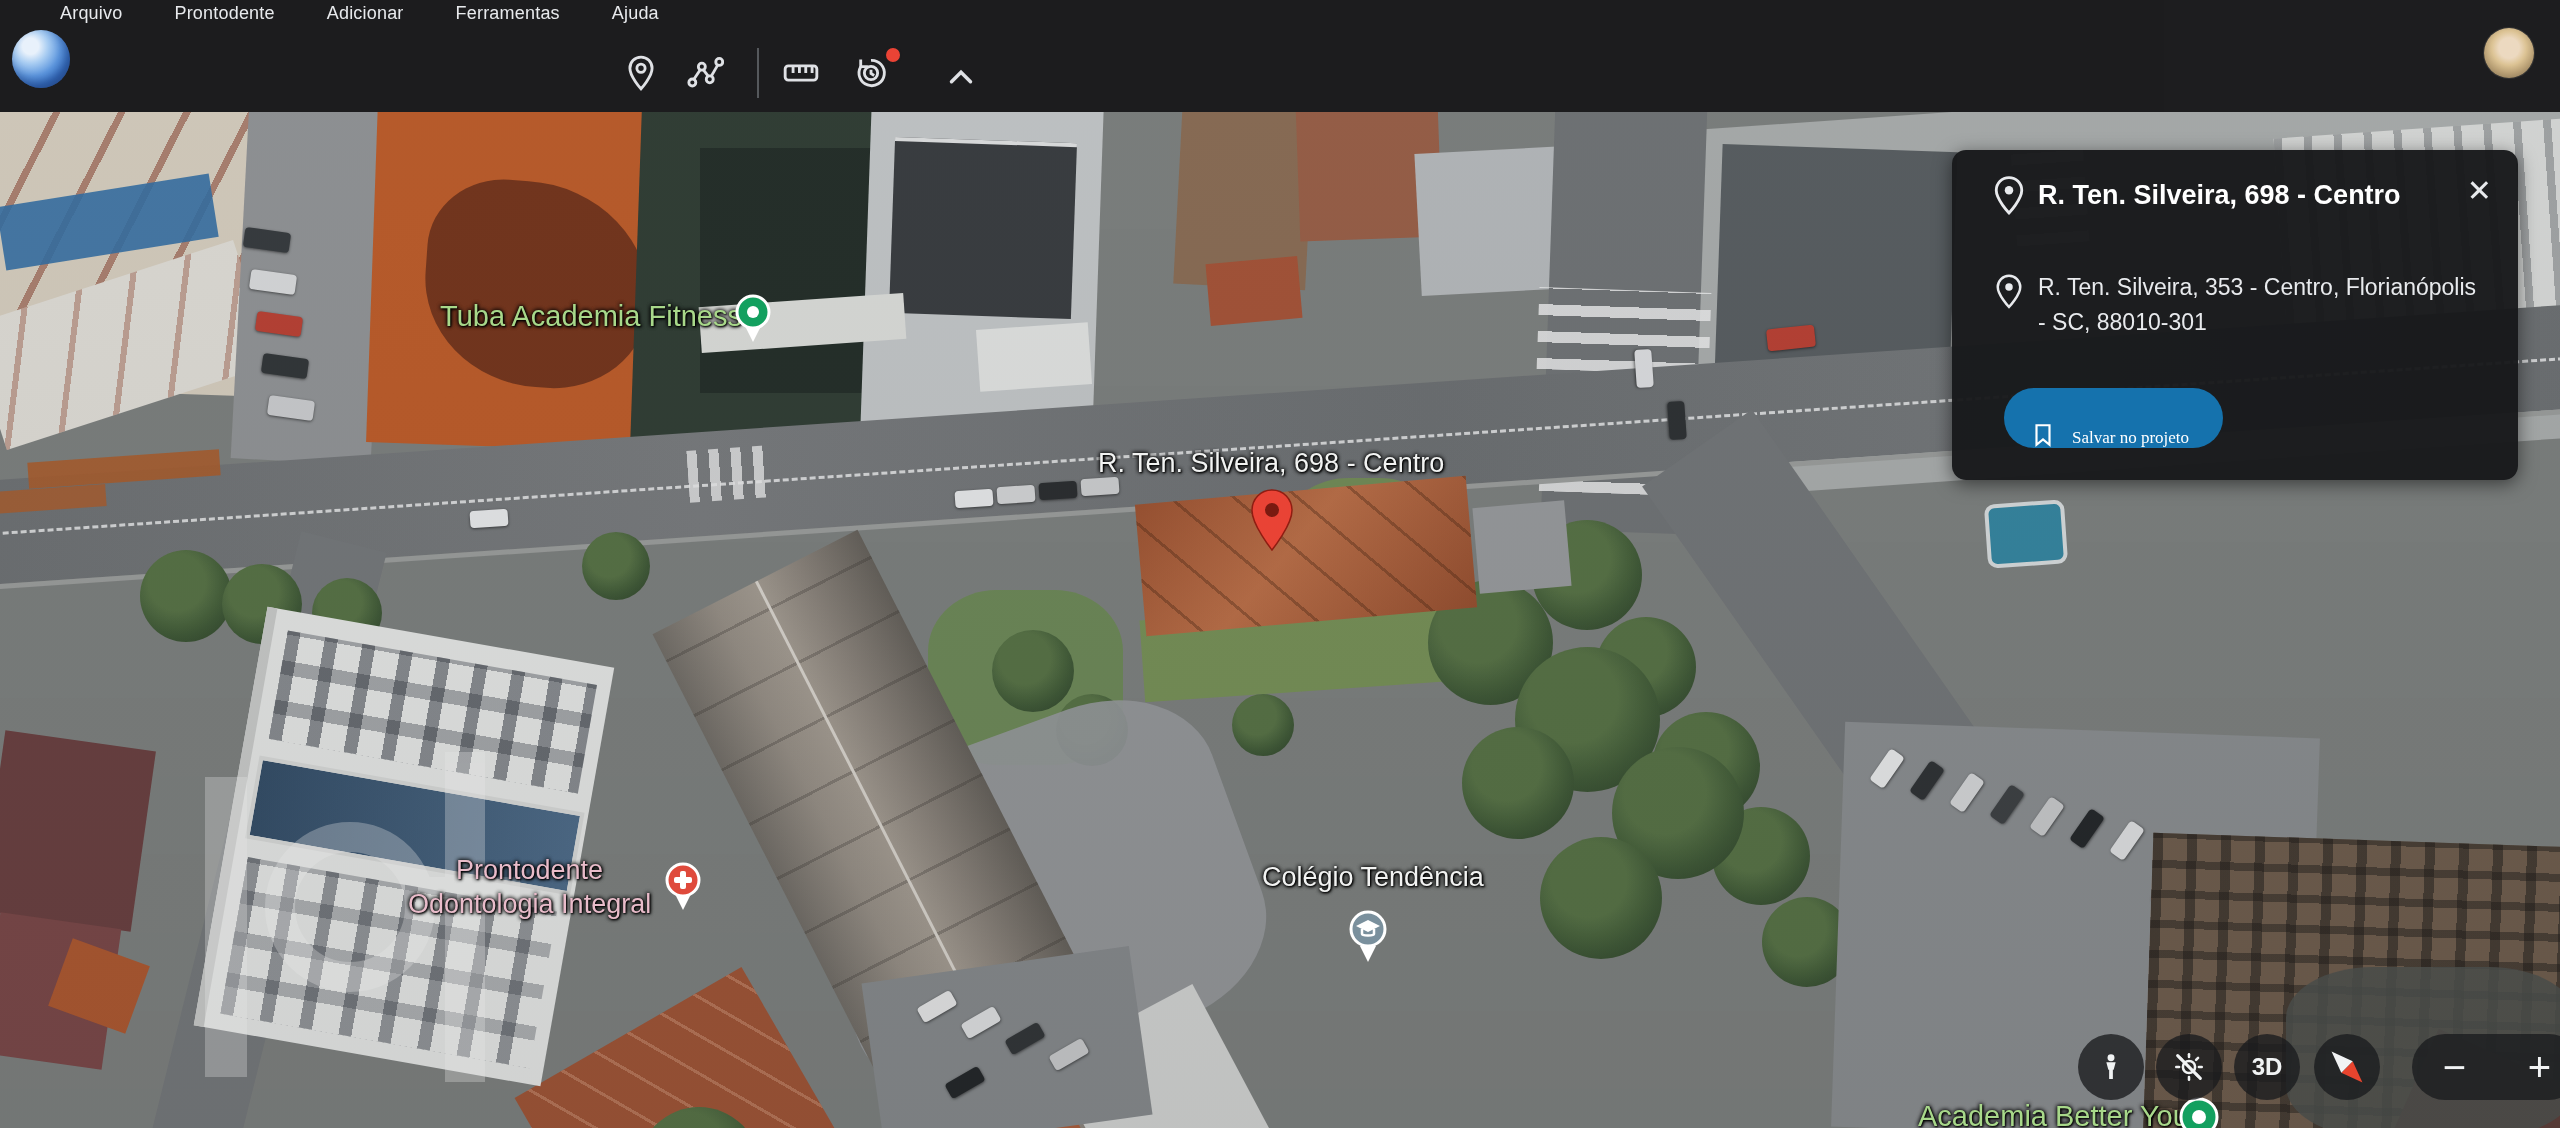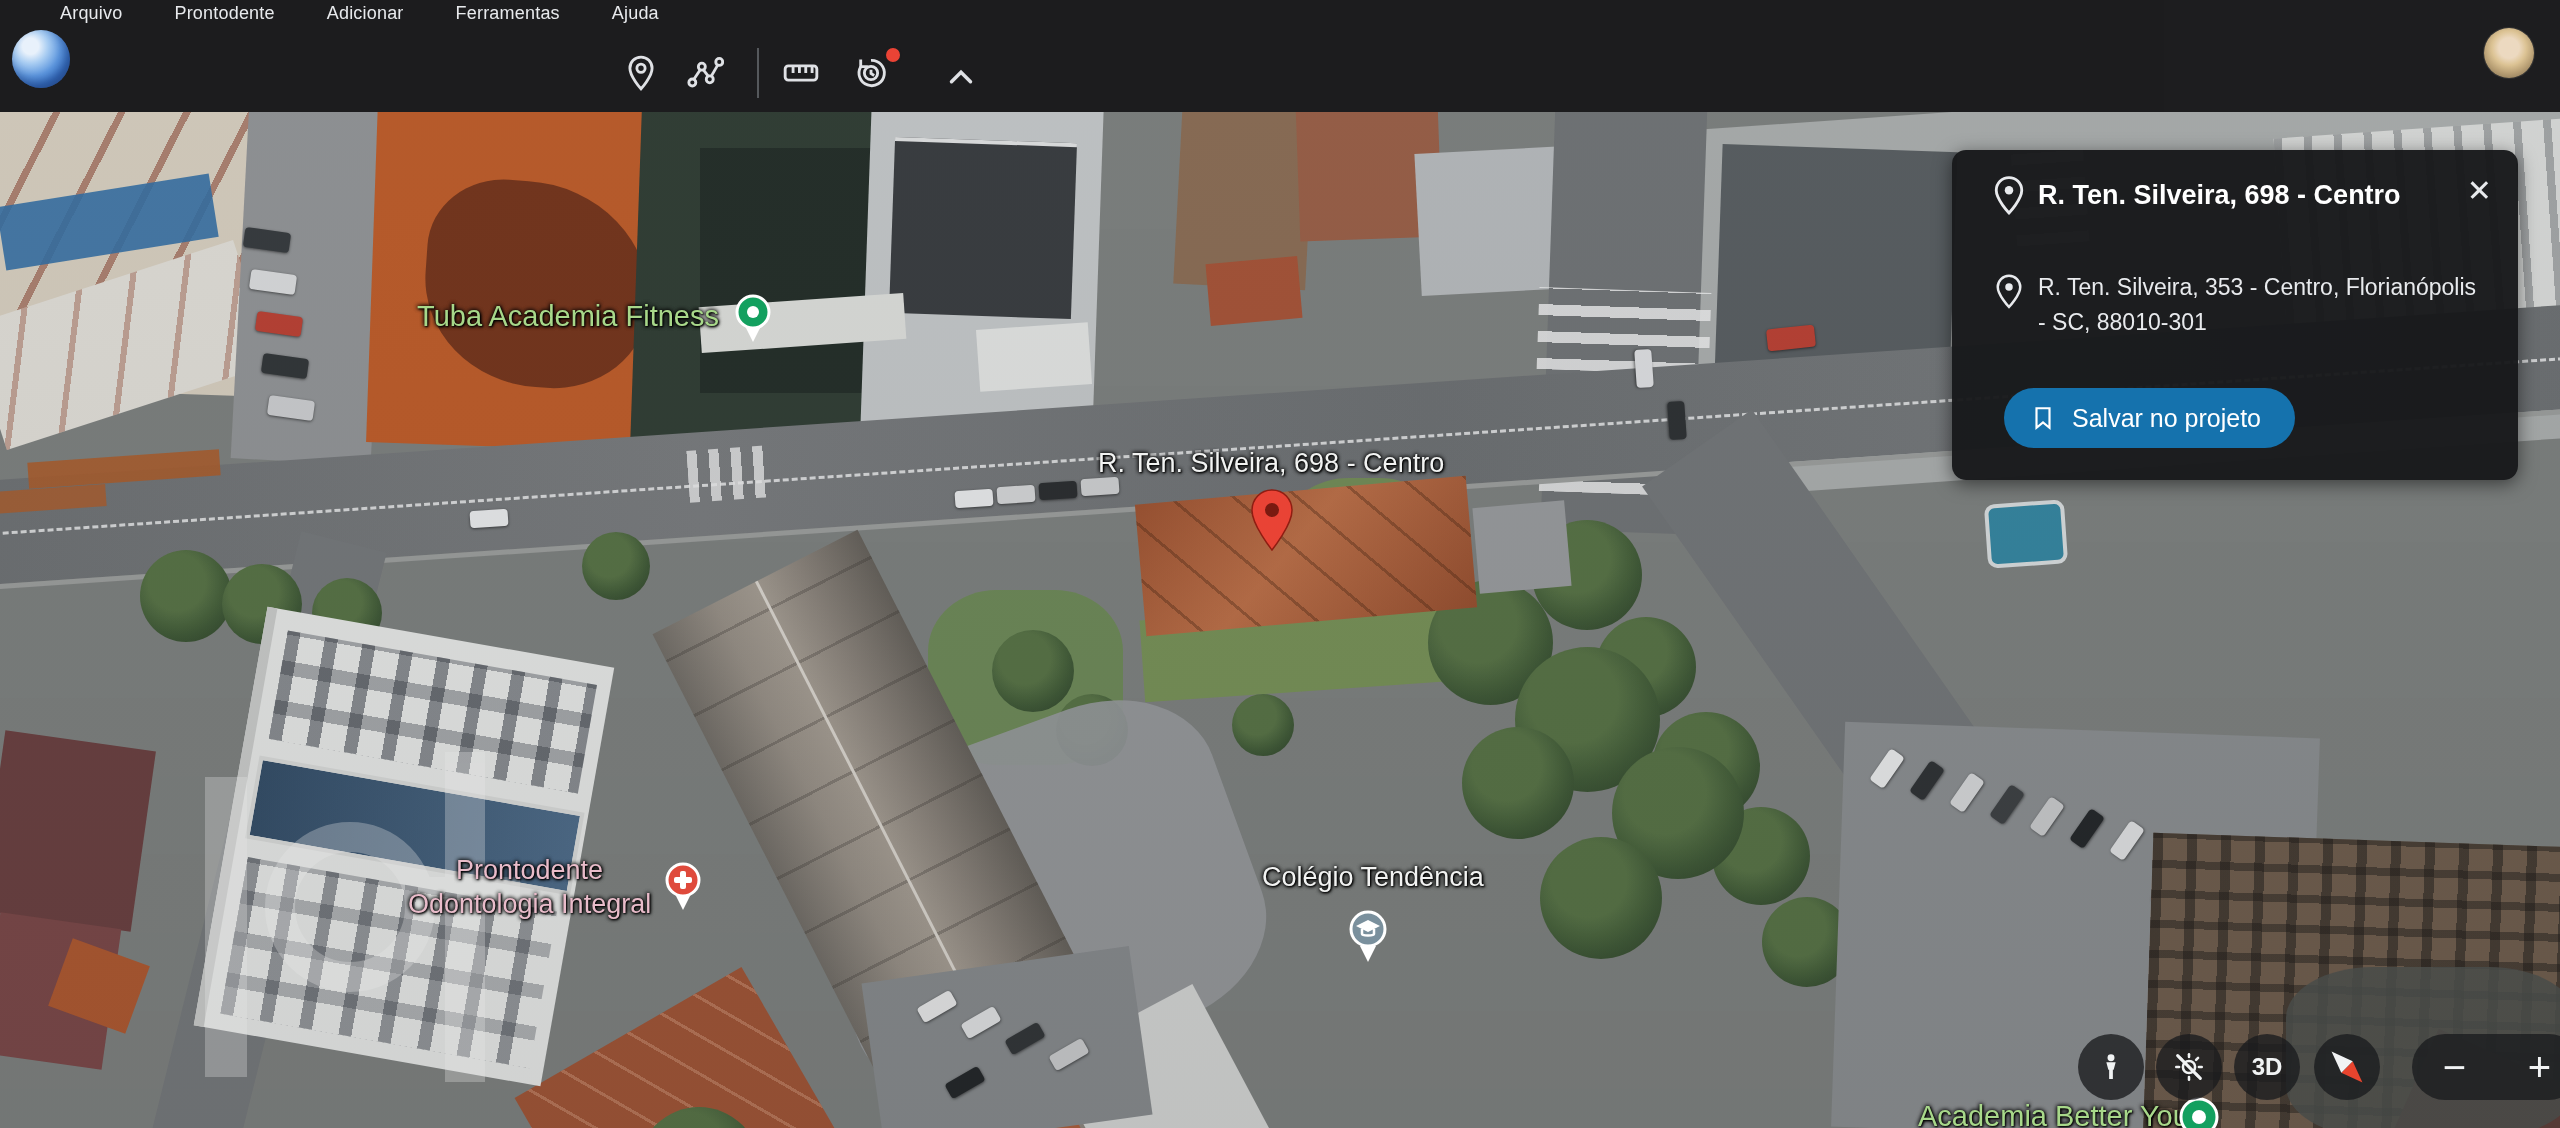--- a/index.html
+++ b/index.html
@@ -45,22 +45,22 @@
   #wm-ring{left:60px;top:70px;width:170px;height:170px;background:transparent!important;
     border:30px solid #e9e9e9;border-radius:50%;box-sizing:border-box;}
   
   #infocard{position:absolute;left:1952px;top:150px;width:566px;height:330px;background:rgba(24,25,27,.97);
     border-radius:14px;z-index:30;box-shadow:0 4px 18px rgba(0,0,0,.5);color:#e8eaed;}
   .card-pin{position:absolute;width:34px;height:40px;}
   #card-title{position:absolute;left:86px;top:30px;font-size:27px;font-weight:700;color:#fff;width:400px;}
   #card-close{position:absolute;right:26px;top:26px;font-size:30px;color:#e8eaed;cursor:pointer;line-height:1;}
   #card-address{position:absolute;left:86px;top:120px;width:440px;font-size:23px;line-height:1.5;color:#e8eaed;}
   #save-btn{position:absolute;left:52px;top:238px;height:60px;background:#1572ad;border:none;border-radius:30px;
-    display:flex;align-items:center;gap:16px;padding:0 34px 0 26px;color:#fff;font-size:25px;
-    font-family:Liberation Sans, sans-serif;cursor:pointer;}
+    display:flex;align-items:flex-end;gap:16px;padding:0 34px 0 26px;color:#fff;font-size:17px;
+    font-family:Liberation Serif, serif;cursor:pointer;}
   
   #layers-btn{position:absolute;left:25px;top:1035px;height:64px;background:rgba(42,43,44,.85);border-radius:32px;
     display:flex;align-items:center;gap:18px;padding:0 34px 0 24px;color:#f1f3f4;font-size:27px;z-index:30;cursor:pointer;}
   .ctl{position:absolute;top:1034px;width:66px;height:66px;border-radius:50%;background:rgba(26,27,29,.78);
     display:flex;align-items:center;justify-content:center;color:#f1f3f4;z-index:30;cursor:pointer;}
   #zoompill{position:absolute;left:2412px;top:1034px;width:170px;height:66px;border-radius:33px;
     background:rgba(26,27,29,.78);display:flex;align-items:center;justify-content:space-around;z-index:30;}
   #zoompill span{color:#f1f3f4;font-size:40px;line-height:1;cursor:pointer;padding:0 10px;}
   #compass-needle{width:30px;height:46px;transform:rotate(135deg);}
 </style>
@@ -218,21 +218,21 @@
       <div class="tp" style="left:2286px;top:855px;width:290px;height:170px;background:#4a4d4a;border-radius:30%;opacity:.85;"></div>
     </div>
 
     <div id="watermark" aria-hidden="true">
       <div style="left:0;top:25px;width:42px;height:300px;"></div>
       <div id="wm-ring"></div>
       <div style="left:240px;top:0;width:40px;height:330px;"></div>
       <div style="left:205px;top:125px;width:110px;height:36px;"></div>
     </div>
 
-    <div class="maplabel lbl-green" style="left:417px;top:188px;">Tuba Academia Fitness</div>
+    <div class="maplabel lbl-green" style="left:440px;top:188px;">Tuba Academia Fitness</div>
     <div class="poi" style="left:730px;top:180px;">
       <svg width="46" height="52" viewBox="0 0 46 52">
           <polygon points="23,50 15,34 31,34" fill="#fff"></polygon>
         <circle cx="23" cy="20" r="16" fill="#13a05f" stroke="#fff" stroke-width="3"></circle>
         <circle cx="23" cy="20" r="6" fill="#fff"></circle>
         </svg>
     </div>
 
     <div class="maplabel lbl-white" style="left:1098px;top:336px;">R. Ten. Silveira, 698 - Centro</div>
     <div class="poi" style="left:1248px;top:376px;">

